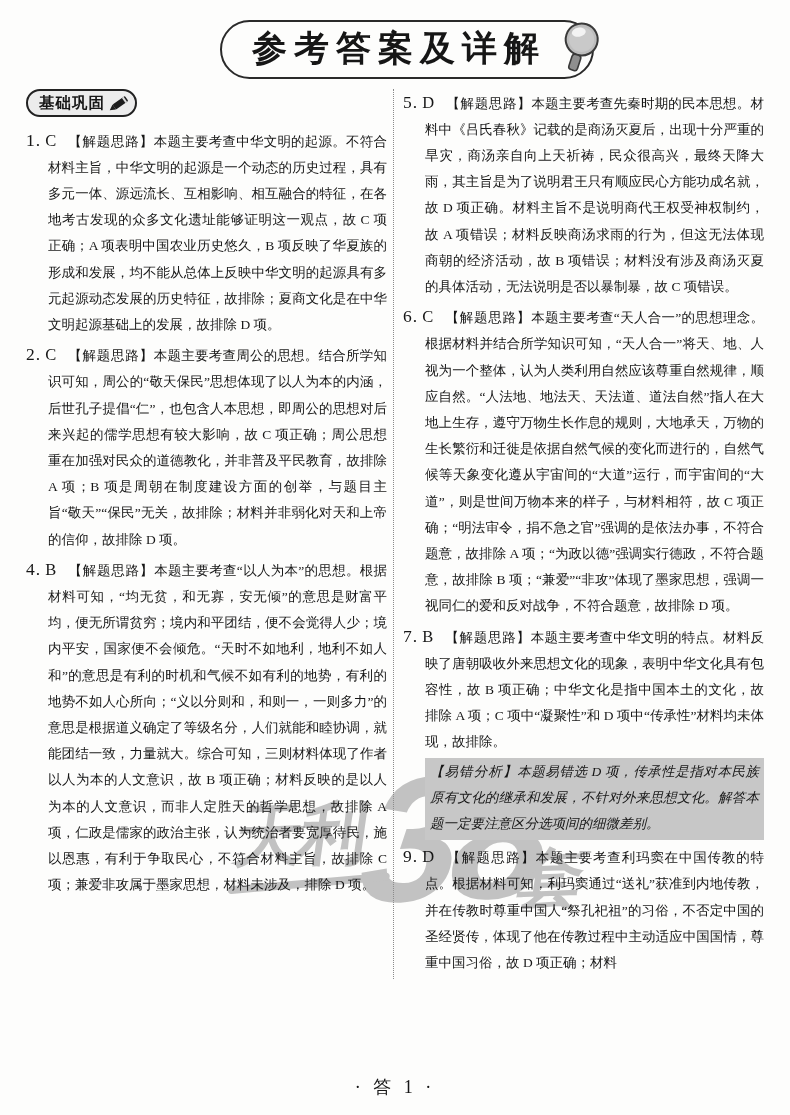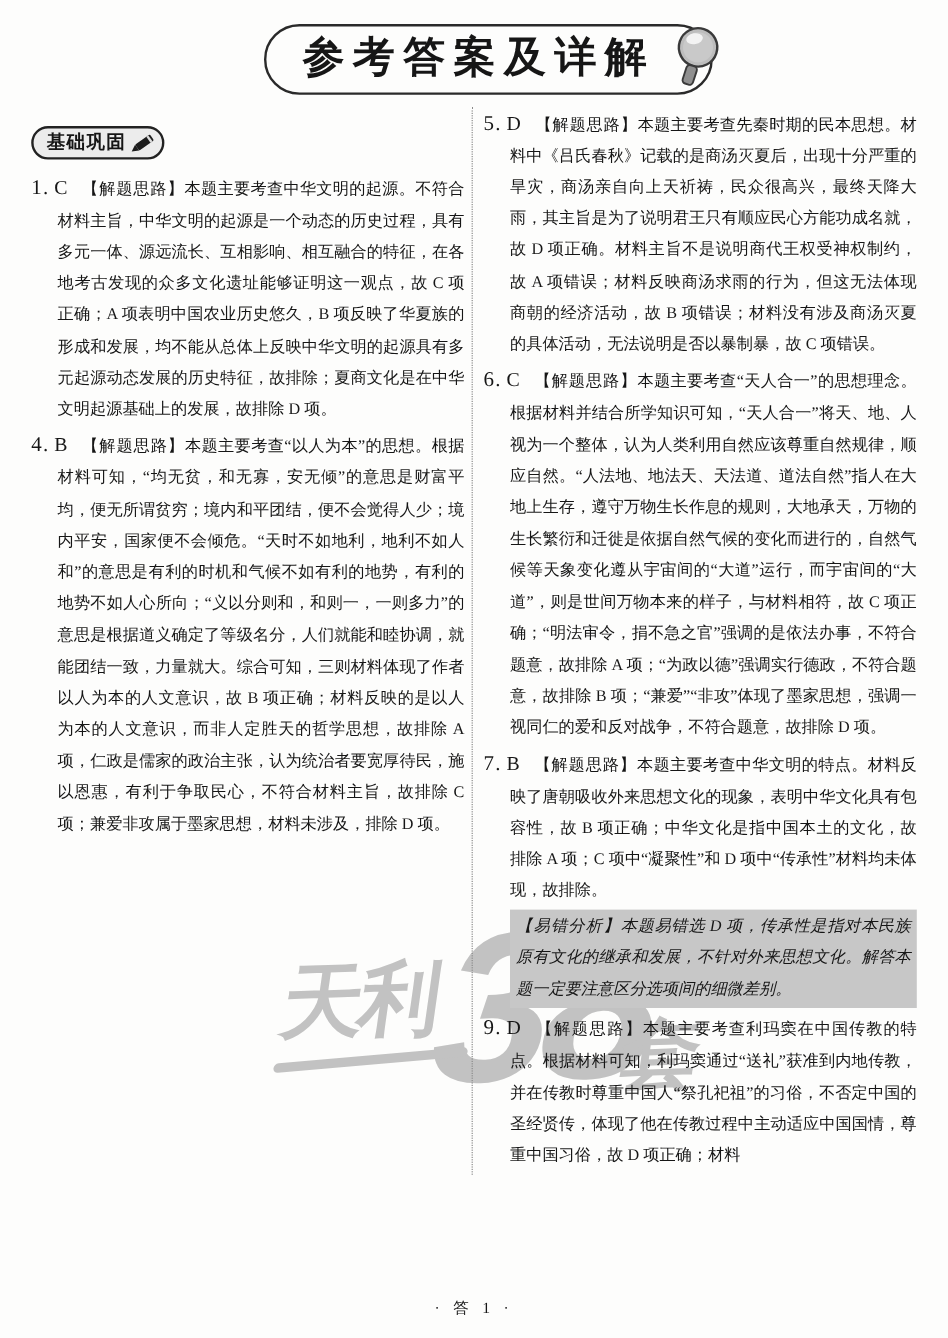--- a/index.html
+++ b/index.html
@@ -59,21 +59,21 @@
     margin:4px 0 12px 0;
     letter-spacing:1px;
   }
   .badge{
     display:inline-flex;
     align-items:center;
     border:2px solid #222;
     border-radius:15px;
     background:#ececec;
     padding:2px 2px 2px 11px;
-    margin:16px 0 10px 0;
+    margin:0 0 10px 0;
     font-family:"Liberation Sans","DejaVu Sans",sans-serif;
     font-weight:bold;
     font-size:15.5px;
     line-height:20px;
     letter-spacing:1px;
   }
   .pencil{width:26px;height:20px;margin-left:2px;}
   
   .item{
     padding-left:22px;
@@ -121,21 +121,21 @@
     transform:rotate(-3deg);
   }
   .wm-number{font-size:178px;line-height:.92;font-style:italic;margin:0 -6px 0 2px;letter-spacing:-10px;}
   .wm-suffix{font-size:66px;line-height:1;margin-top:92px;margin-left:-14px;}
   
   .footer{
     position:absolute;
     z-index:2;
     bottom:16px;left:0;width:100%;
     text-align:center;
-    font-size:13px;
+    font-size:18px;
     letter-spacing:4px;
   }
 </style>
 </head>
 <body>
 
 <div class="page">
 
   <div class="watermark">
     <span class="wm-prefix">天利</span>
@@ -168,20 +168,23 @@
             <polygon points="6,7 0.5,10 6,13" fill="#1d1d1d"></polygon>
             <rect x="17.5" y="7" width="2" height="6" fill="#ffffff" opacity=".85"></rect>
           </g>
         </svg>
       </div>
 
       <div class="item">
         <span class="qnum">1.</span><span class="qans">C</span><span class="tlabel">【解题思路】</span><span class="tbody">本题主要考查中华文明的起源。不符合材料主旨，中华文明的起源是一个动态的历史过程，具有多元一体、源远流长、互相影响、相互融合的特征，在各地考古发现的众多文化遗址能够证明这一观点，故 C 项正确；A 项表明中国农业历史悠久，B 项反映了华夏族的形成和发展，均不能从总体上反映中华文明的起源具有多元起源动态发展的历史特征，故排除；夏商文化是在中华文明起源基础上的发展，故排除 D 项。</span>
       </div>
 
+      <div class="item">
+        <span class="qnum">2.</span><span class="qans">C</span><span class="tlabel">【解题思路】</span><span class="tbody">本题主要考查周公的思想。结合所学知识可知，周公的“敬天保民”思想体现了以人为本的内涵，后世孔子提倡“仁”，也包含人本思想，即周公的思想对后来兴起的儒学思想有较大影响，故 C 项正确；周公思想重在加强对民众的道德教化，并非普及平民教育，故排除 A 项；B 项是周朝在制度建设方面的创举，与题目主旨“敬天”“保民”无关，故排除；材料并非弱化对天和上帝的信仰，故排除 D 项。</span>
+      </div>
 
 
       <div class="item">
         <span class="qnum">4.</span><span class="qans">B</span><span class="tlabel">【解题思路】</span><span class="tbody">本题主要考查“以人为本”的思想。根据材料可知，“均无贫，和无寡，安无倾”的意思是财富平均，便无所谓贫穷；境内和平团结，便不会觉得人少；境内平安，国家便不会倾危。“天时不如地利，地利不如人和”的意思是有利的时机和气候不如有利的地势，有利的地势不如人心所向；“义以分则和，和则一，一则多力”的意思是根据道义确定了等级名分，人们就能和睦协调，就能团结一致，力量就大。综合可知，三则材料体现了作者以人为本的人文意识，故 B 项正确；材料反映的是以人为本的人文意识，而非人定胜天的哲学思想，故排除 A 项，仁政是儒家的政治主张，认为统治者要宽厚待民，施以恩惠，有利于争取民心，不符合材料主旨，故排除 C 项；兼爱非攻属于墨家思想，材料未涉及，排除 D 项。</span>
       </div>
     </div>
 
     <div class="col col-right">
 
       <div class="item">

